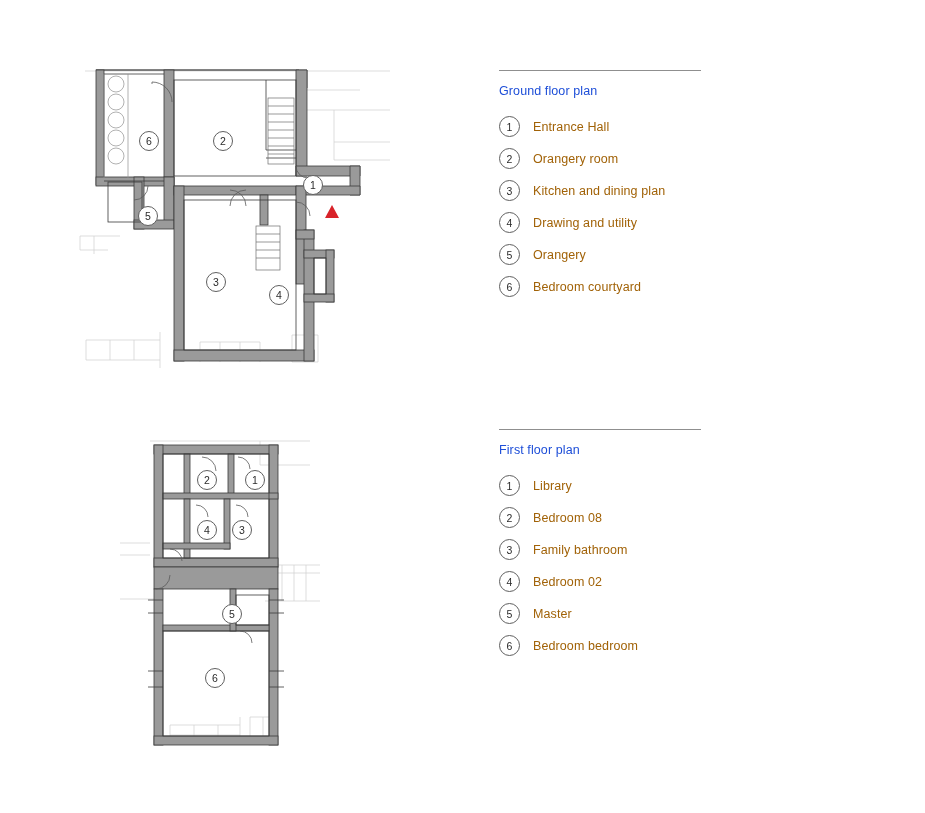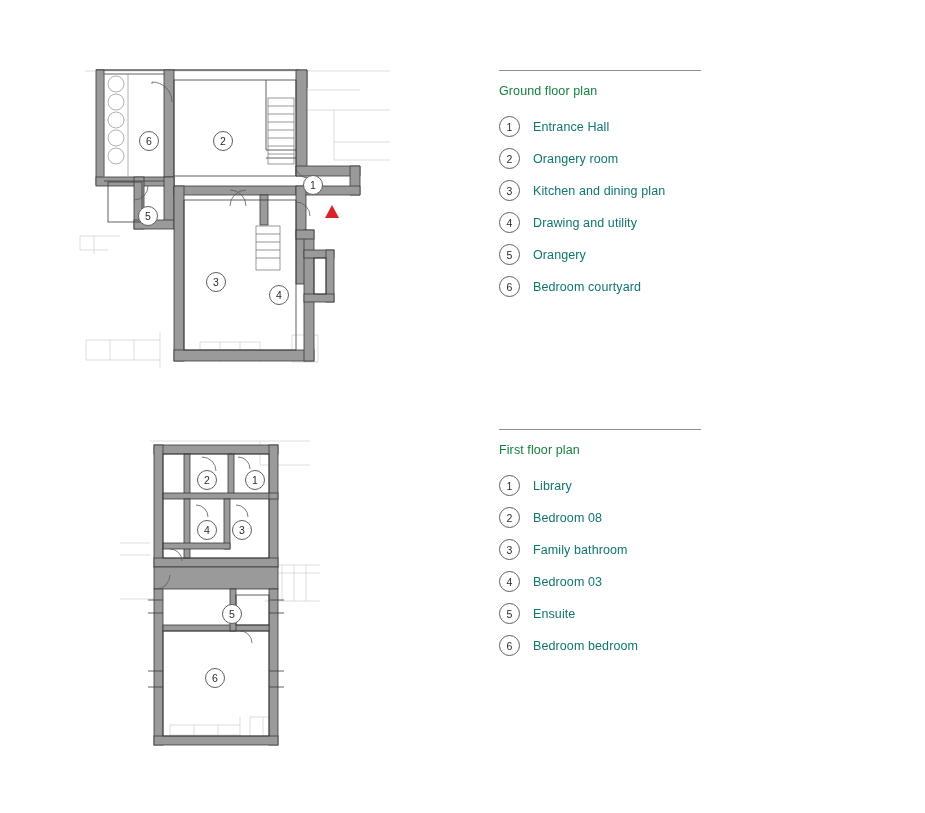--- a/index.html
+++ b/index.html
@@ -29,21 +29,21 @@
   #first-legend  { left: 499px; top: 429px; }
 
   .legend-rule {
     width: 202px;
     height: 1px;
     background: #8f8f8f;
     margin-bottom: 13px;
   }
   .legend-title {
     font-size: 12.5px;
-    color: #15803d;
+    color: #1d4ed8;
     margin-bottom: 18px;
     letter-spacing: .1px;
   }
   .legend-item {
     display: flex;
     align-items: center;
     margin-bottom: 11px;
   }
   .legend-num {
     width: 19px;
@@ -53,21 +53,21 @@
     font-size: 10.5px;
     color: #2b2b2b;
     display: flex;
     align-items: center;
     justify-content: center;
     flex: 0 0 auto;
     background: #fff;
   }
   .legend-label {
     font-size: 12.5px;
-    color: #0f766e;
+    color: #a16207;
     margin-left: 13px;
     letter-spacing: .1px;
   }
   svg { display: block; overflow: visible; }
   .rm-num-txt {
     font-family: "Liberation Sans", sans-serif;
     font-size: 10.5px;
     fill: #2b2b2b;
   }
 </style>
@@ -361,23 +361,23 @@
   <div class="legend-item">
     <div class="legend-num">2</div>
     <div class="legend-label">Bedroom 08</div>
   </div>
   <div class="legend-item">
     <div class="legend-num">3</div>
     <div class="legend-label">Family bathroom</div>
   </div>
   <div class="legend-item">
     <div class="legend-num">4</div>
-    <div class="legend-label">Bedroom 03</div>
+    <div class="legend-label">Bedroom 02</div>
   </div>
   <div class="legend-item">
     <div class="legend-num">5</div>
-    <div class="legend-label">Ensuite</div>
+    <div class="legend-label">Master</div>
   </div>
   <div class="legend-item">
     <div class="legend-num">6</div>
     <div class="legend-label">Bedroom bedroom</div>
   </div>
 </div>
 
 </body></html>

